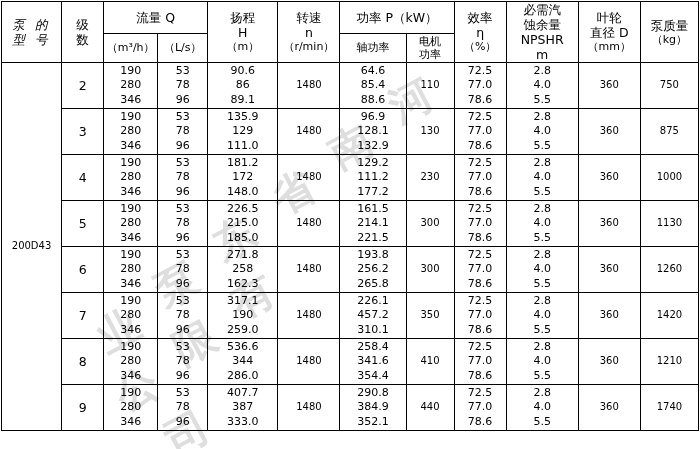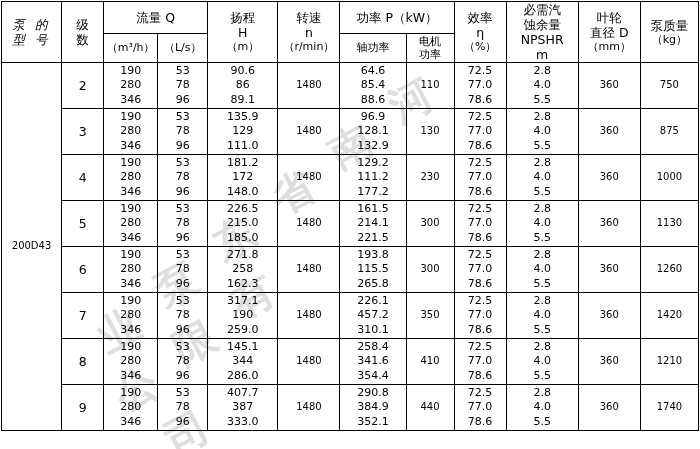--- a/index.html
+++ b/index.html
@@ -425,21 +425,21 @@
             <div class="cell-stack">
           <span>271.8</span>
           <span>258</span>
           <span>162.3</span>
         </div>
           </td>
         <td class="mid-cell">1480</td>
         <td>
             <div class="cell-stack">
           <span>193.8</span>
-          <span>115.5</span>
+          <span>256.2</span>
           <span>265.8</span>
         </div>
           </td>
         <td class="mid-cell">300</td>
         <td>
             <div class="cell-stack">
           <span>72.5</span>
           <span>77.0</span>
           <span>78.6</span>
         </div>
@@ -516,21 +516,21 @@
           </td>
         <td>
             <div class="cell-stack">
           <span>53</span>
           <span>78</span>
           <span>96</span>
         </div>
           </td>
         <td>
             <div class="cell-stack">
-          <span>145.1</span>
+          <span>536.6</span>
           <span>344</span>
           <span>286.0</span>
         </div>
           </td>
         <td class="mid-cell">1480</td>
         <td>
             <div class="cell-stack">
           <span>258.4</span>
           <span>341.6</span>
           <span>354.4</span>

